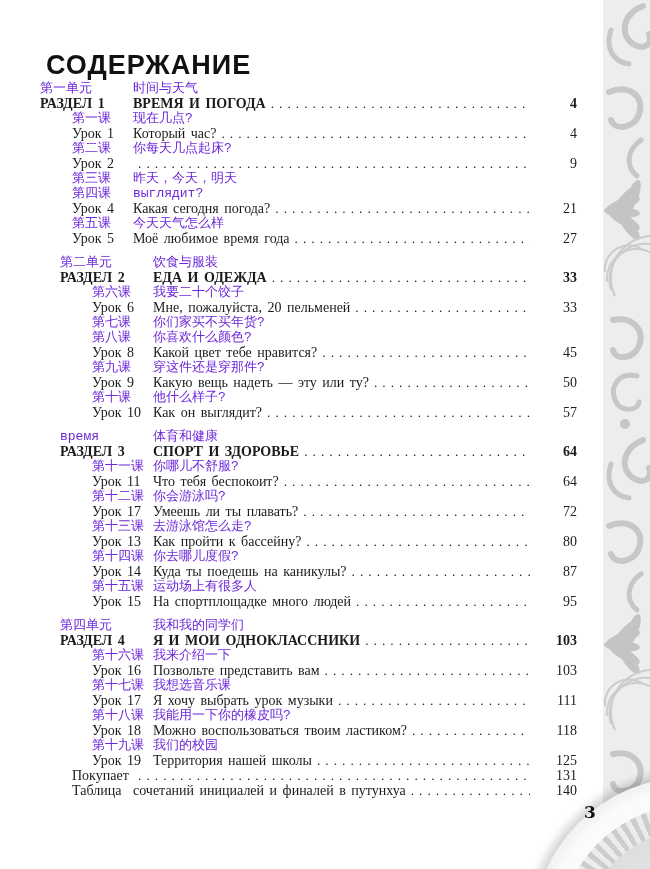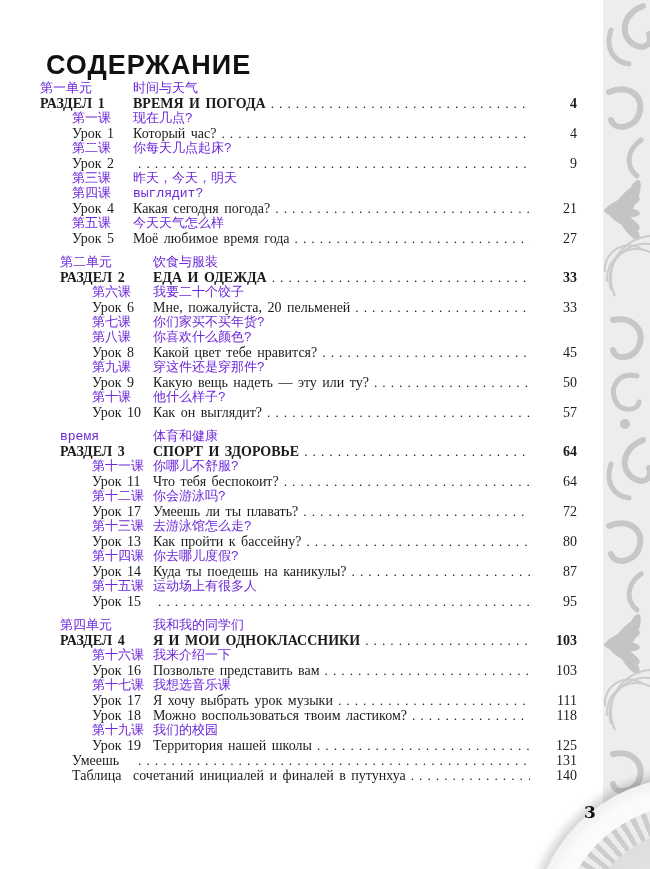--- a/index.html
+++ b/index.html
@@ -265,20 +265,21 @@
           <span class="ttl">Куда ты поедешь на каникулы?</span>
           <span class="dots"></span>
           <span class="pg">87</span>
         </div>
         <div class="row zh">
           <span class="lbl indent">第十五课</span>
           <span class="ttl">运动场上有很多人</span>
         </div>
         <div class="row">
           <span class="lbl indent">Урок 15</span>
+          <span class="ttl">На спортплощадке много людей</span>
           <span class="dots"></span>
           <span class="pg">95</span>
         </div>
       </div>
       <div class="unit-block">
         <div class="row zh">
           <span class="lbl">第四单元</span>
           <span class="ttl">我和我的同学们</span>
         </div>
         <div class="row bold">
@@ -300,39 +301,43 @@
         <div class="row zh">
           <span class="lbl indent">第十七课</span>
           <span class="ttl">我想选音乐课</span>
         </div>
         <div class="row">
           <span class="lbl indent">Урок 17</span>
           <span class="ttl">Я хочу выбрать урок музыки</span>
           <span class="dots"></span>
           <span class="pg">111</span>
         </div>
+        <div class="row zh">
+          <span class="lbl indent">第十八课</span>
+          <span class="ttl">我能用一下你的橡皮吗?</span>
+        </div>
         <div class="row">
           <span class="lbl indent">Урок 18</span>
           <span class="ttl">Можно воспользоваться твоим ластиком?</span>
           <span class="dots"></span>
           <span class="pg">118</span>
         </div>
         <div class="row zh">
           <span class="lbl indent">第十九课</span>
           <span class="ttl">我们的校园</span>
         </div>
         <div class="row">
           <span class="lbl indent">Урок 19</span>
           <span class="ttl">Территория нашей школы</span>
           <span class="dots"></span>
           <span class="pg">125</span>
         </div>
       </div>
       <div class="row">
-        <span class="lbl indent">Умеешь</span>
+        <span class="lbl indent">Покупает</span>
         <span class="ttl"></span>
         <span class="dots"></span>
         <span class="pg">131</span>
       </div>
       <div class="row">
         <span class="lbl indent">Таблица</span>
         <span class="ttl">сочетаний инициалей и финалей в путунхуа</span>
         <span class="dots"></span>
         <span class="pg">140</span>
       </div>

